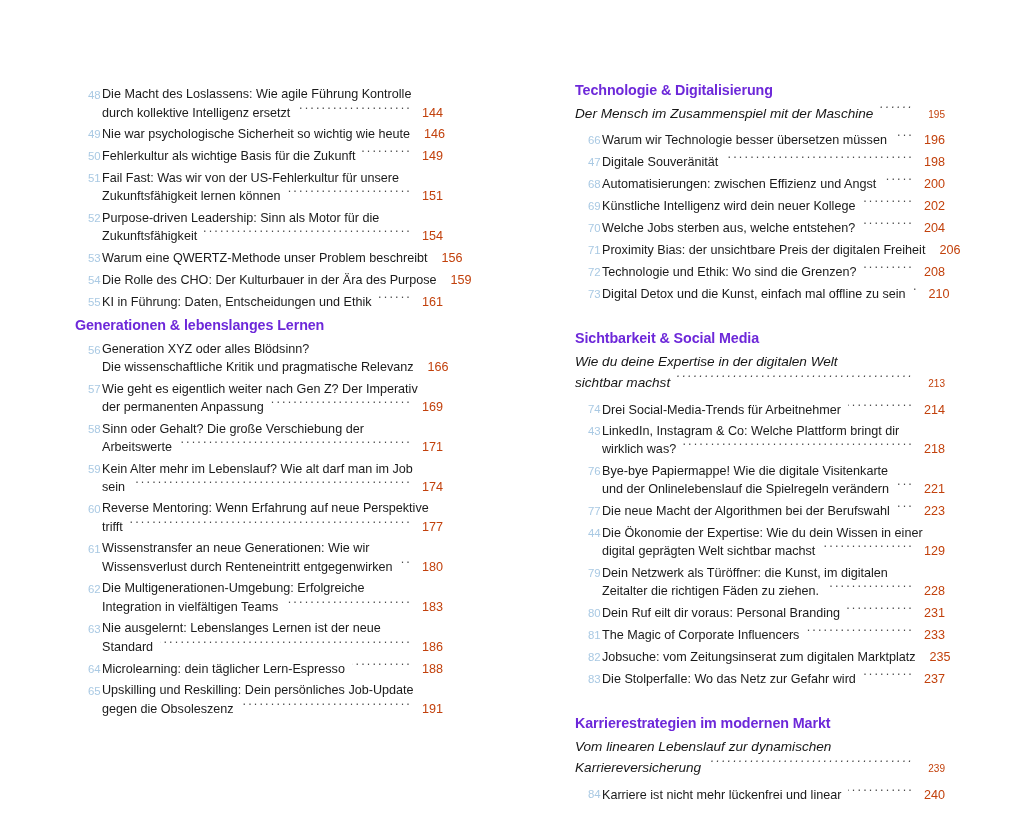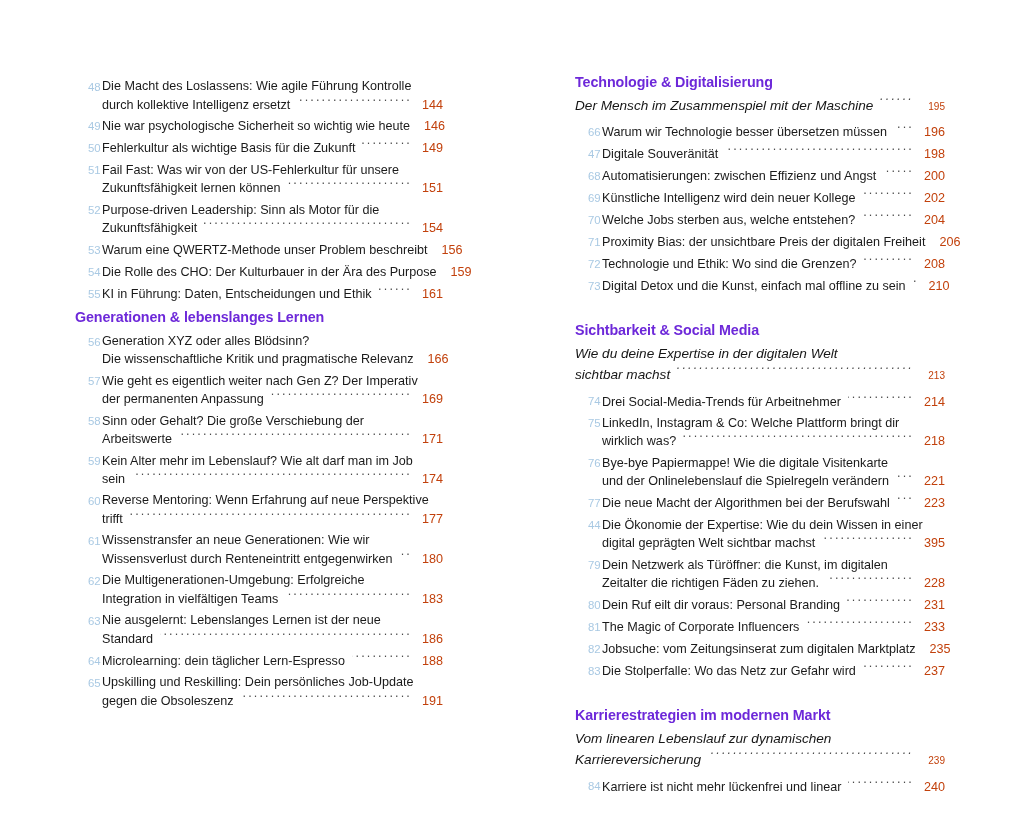--- a/index.html
+++ b/index.html
@@ -17,21 +17,21 @@
   .page {
     position: relative;
     width: 1020px;
     height: 813px;
     box-sizing: border-box;
     overflow: hidden;
   }
   .columns {
     position: absolute;
     left: 0;
-    top: 0;
+    top: 8px;
     width: 1020px;
     display: flex;
     align-items: flex-start;
   }
   .col {
     box-sizing: border-box;
   }
   .col-left {
     width: 510px;
     padding: 72px 67px 0 75px;
@@ -490,21 +490,21 @@
                 <div class="entry-num">74</div>
                 <div class="entry-body">
                   <div class="entry-line">
                     <span class="txt">Drei Social-Media-Trends für Arbeitnehmer</span>
                     <span class="leader"></span>
                     <span class="pg">214</span>
                   </div>
                 </div>
               </div>
               <div class="entry">
-                <div class="entry-num">75</div>
+                <div class="entry-num">43</div>
                 <div class="entry-body">
                   <div class="entry-line">
                     <span class="txt">LinkedIn, Instagram &amp; Co: Welche Plattform bringt dir</span>
                   </div>
                   <div class="entry-line">
                     <span class="txt">wirklich was?</span>
                     <span class="leader"></span>
                     <span class="pg">218</span>
                   </div>
                 </div>
@@ -534,21 +534,21 @@
               </div>
               <div class="entry">
                 <div class="entry-num">44</div>
                 <div class="entry-body">
                   <div class="entry-line">
                     <span class="txt">Die Ökonomie der Expertise: Wie du dein Wissen in einer</span>
                   </div>
                   <div class="entry-line">
                     <span class="txt">digital geprägten Welt sichtbar machst</span>
                     <span class="leader"></span>
-                    <span class="pg">395</span>
+                    <span class="pg">129</span>
                   </div>
                 </div>
               </div>
               <div class="entry">
                 <div class="entry-num">79</div>
                 <div class="entry-body">
                   <div class="entry-line">
                     <span class="txt">Dein Netzwerk als Türöffner: die Kunst, im digitalen</span>
                   </div>
                   <div class="entry-line">

